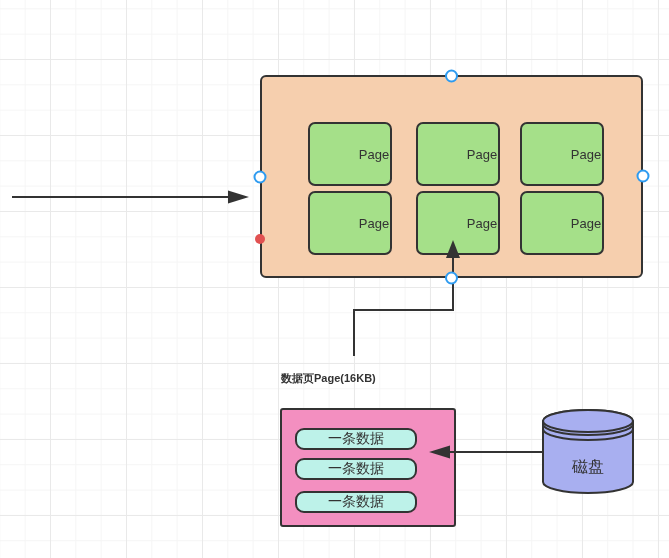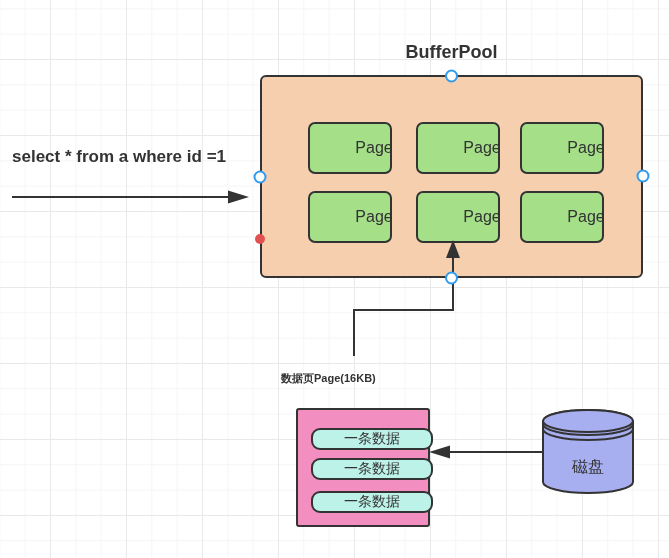--- a/index.html
+++ b/index.html
@@ -31,36 +31,36 @@
   .bp-title{
     position:absolute;left:260px;top:42px;width:383px;
     text-align:center;font-size:18px;font-weight:bold;color:var(--text);
   }
   .bp-box{
     position:absolute;left:260px;top:75px;width:383px;height:203px;
     background:var(--bufferpool-fill);
     border:2px solid var(--shape-border);border-radius:6px;
   }
   .page{
-    position:absolute;width:84px;height:52px;
+    position:absolute;width:84px;height:64px;
     background:var(--page-fill);
     border:2px solid var(--shape-border);border-radius:7px;
     display:flex;align-items:center;justify-content:center;
-    font-size:16px;color:var(--text);padding-left:48px;
+    font-size:13px;color:var(--text);padding-left:48px;
   }
   .sql{
     position:absolute;left:12px;top:147px;
     font-size:17px;font-weight:bold;white-space:nowrap;color:var(--text);
   }
   .dp-label{
     position:absolute;left:281px;top:371px;
     font-size:11px;font-weight:bold;white-space:nowrap;color:var(--text);
   }
   .dp-box{
-    position:absolute;left:296px;top:408px;width:134px;height:119px;
+    position:absolute;left:280px;top:408px;width:176px;height:119px;
     background:var(--datapage-fill);
     border:2px solid var(--shape-border);border-radius:3px;
   }
   .data-row{
     position:absolute;left:13px;width:122px;height:22px;
     background:var(--row-fill);
     border:2px solid var(--shape-border);border-radius:9px;
     display:flex;align-items:center;justify-content:center;
     font-size:14px;color:var(--text);
   }
@@ -74,32 +74,30 @@
   .cyl-body{fill:var(--disk-fill);stroke:var(--shape-border);stroke-width:2;}
   .cyl-ring{fill:none;stroke:var(--shape-border);stroke-width:2;}
   .handle-blue{fill:#ffffff;stroke:var(--handle-blue);stroke-width:2;}
   .handle-red{fill:var(--handle-red);stroke:none;}
 </style>
 </head>
 <body>
 
 <div class="canvas">
 
-  <div class="bp-title">BufferPool</div>
 
   <div class="bp-box">
     <div class="page" style="left:46px;top:45px">Page</div>
     <div class="page" style="left:154px;top:45px">Page</div>
     <div class="page" style="left:258px;top:45px">Page</div>
     <div class="page" style="left:46px;top:114px">Page</div>
     <div class="page" style="left:154px;top:114px">Page</div>
     <div class="page" style="left:258px;top:114px">Page</div>
   </div>
 
-  <div class="sql">select * from a where id =1</div>
 
   <div class="dp-label">数据页Page(16KB)</div>
 
   <div class="dp-box">
     <div class="data-row" style="top:18px">一条数据</div>
     <div class="data-row" style="top:48px">一条数据</div>
     <div class="data-row" style="top:81px">一条数据</div>
   </div>
 
   <svg class="overlay" viewBox="0 0 669 558">

